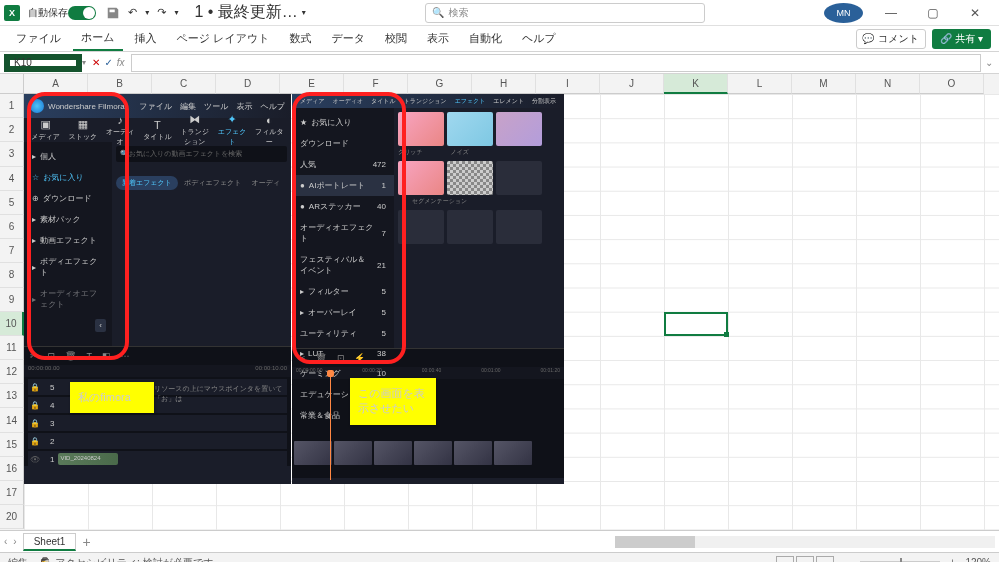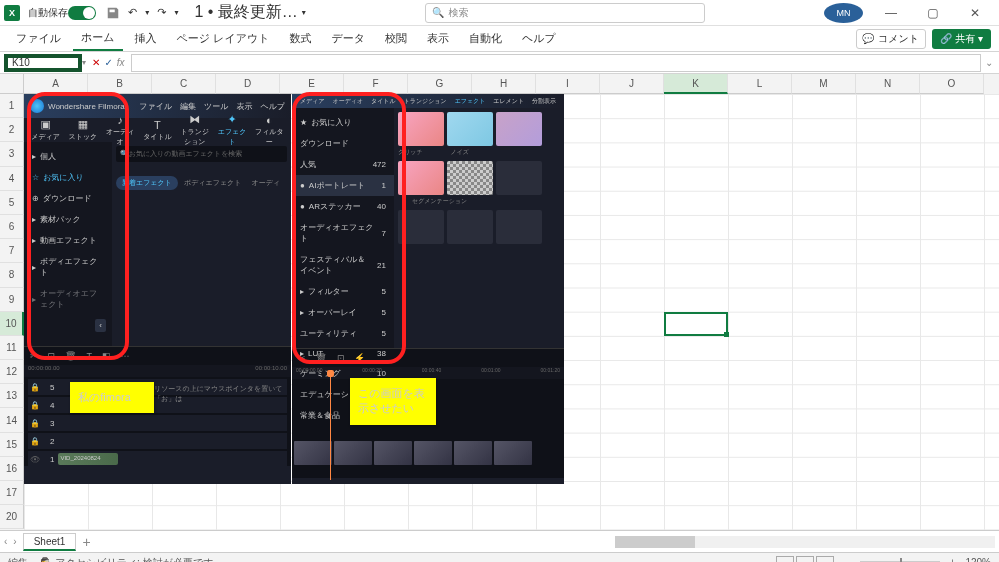--- a/index.html
+++ b/index.html
@@ -19,21 +19,21 @@
 .win-btn { width: 28px; text-align: center; font-size: 12px; color: #555; }
 
 .ribbon-tabs { height: 26px; display: flex; align-items: center; padding: 0 8px; gap: 4px; border-bottom: 1px solid #d4d4d4; }
 .rtab { font-size: 11px; padding: 4px 8px; cursor: pointer; }
 .rtab.active { border-bottom: 2px solid #107c41; }
 .ribbon-right { margin-left: auto; display: flex; gap: 6px; align-items: center; padding-left: 45px; }
 .btn-comment { border: 1px solid #ccc; padding: 2px 6px; font-size: 10px; border-radius: 3px; }
 .btn-share { background: #107c41; color: #fff; padding: 3px 8px; font-size: 10px; border-radius: 3px; }
 
 .formula-bar { height: 22px; display: flex; align-items: center; border-bottom: 1px solid #d4d4d4; }
-.name-box { width: 78px; height: 18px; border: 4px solid #14532d; margin-left: 4px; padding: 0 4px; font-size: 10px; display: flex; align-items: center; }
+.name-box { width: 78px; height: 18px; border: 6px solid #14532d; margin-left: 4px; padding: 0 4px; font-size: 10px; display: flex; align-items: center; }
 .fb-btns { display: flex; gap: 4px; margin: 0 6px; font-size: 10px; color: #888; }
 .fb-cancel { color: #c00; }
 .fb-confirm { color: #2a6099; }
 .fx { font-style: italic; }
 .formula-input { flex: 1; height: 18px; border: 1px solid #ccc; margin-right: 4px; }
 .fb-expand { width: 14px; font-size: 10px; color: #888; }
 
 .grid-area { position: relative; height: 456px; display: flex; }
 .row-hdrs { width: 24px; background: #f3f3f3; }
 .corner { height: 20px; border-right: 1px solid #ccc; border-bottom: 1px solid #ccc; }

